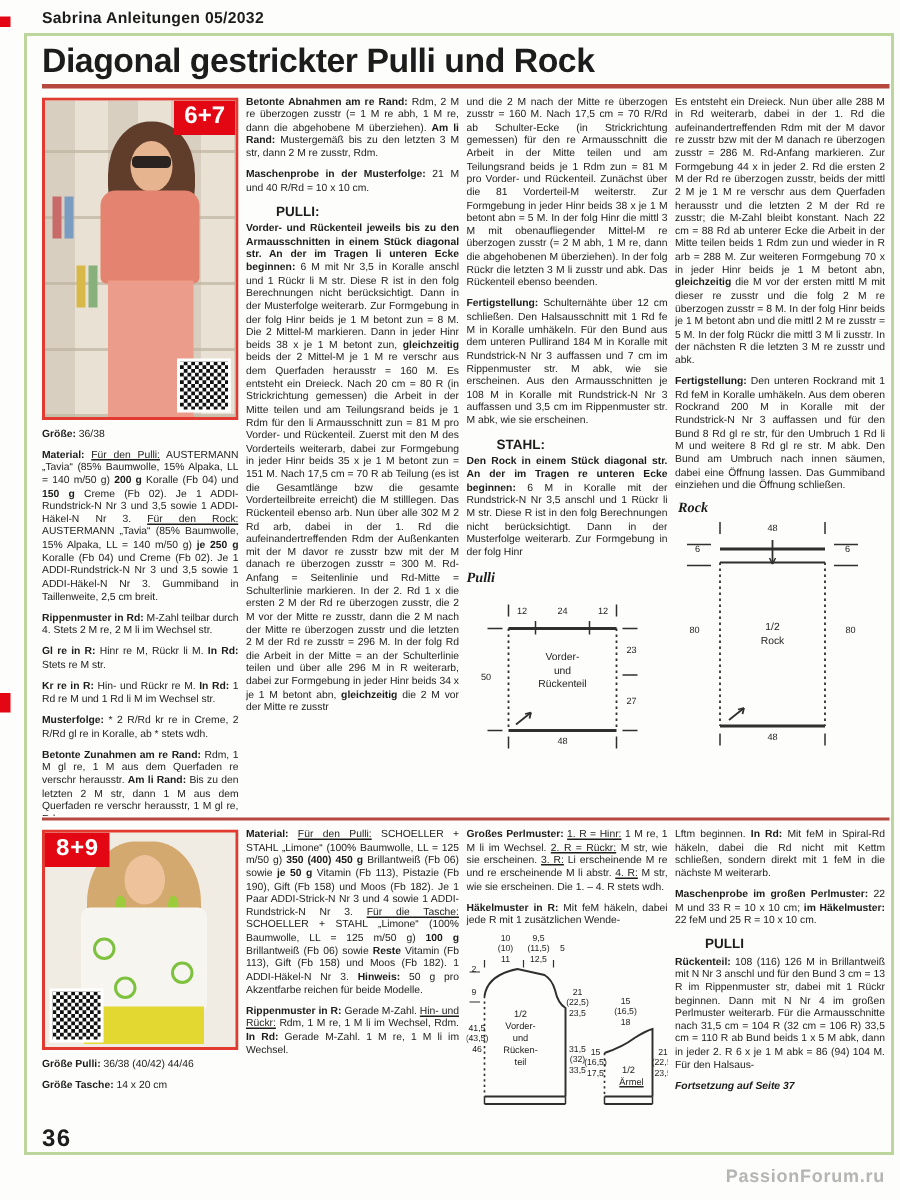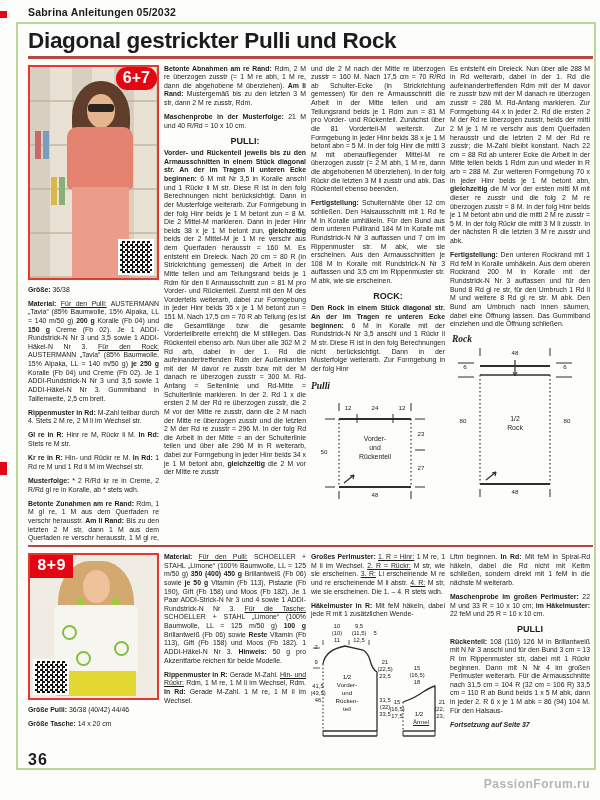--- a/index.html
+++ b/index.html
@@ -18,29 +18,29 @@
   .cols1{height:479px;}
   .cols2{height:189px;}
   .col{overflow:hidden;}
   .c1{width:131px;flex:none;}
   .c2{width:142px;flex:none;}
   .c3{width:134px;flex:none;}
   .c4{width:140px;flex:none;}
   .para{margin:0 0 5.5px;text-align:justify;font-size:6.9px;line-height:1.25;}
   .para b{font-weight:bold;}
   .para .u{text-decoration:underline;}
-  .para.head{font-size:9px;font-weight:bold;text-align:center;margin:2px 0 2px;padding-left:20px;}
+  .para.head{font-size:9px;font-weight:bold;text-align:left;margin:2px 0 2px;padding-left:20px;}
   .para.cont{font-weight:bold;font-style:italic;text-align:left;}
   
   .photo{position:relative;border:2px solid #e23a30;margin:0 0 6px;overflow:hidden;background:#e8e1d4;}
   .photo1{height:211px;}
   .photo2{height:143px;background:#f0ece3;}
   .badge{position:absolute;background:var(--accent-red);color:#fff;font-weight:bold;
          font-size:16px;line-height:1;padding:3px 7px 4px;z-index:5;}
-  .badge.tr{top:0;right:0;border-radius:11px;} .badge.tl{top:0;left:0;font-family:Liberation Mono, monospace;}
+  .badge.tr{top:0;right:0;} .badge.tl{top:0;left:0;font-family:Liberation Mono, monospace;}
   .qr{position:absolute;width:36px;height:36px;background:#fff;padding:2px;box-sizing:border-box;z-index:4;}
   .qr-inner{width:100%;height:100%;
     background-image:repeating-conic-gradient(#111 0% 25%, #fff 0% 50%);background-size:5px 5px;}
   .photo1 .qr{right:3px;bottom:3px;} .photo2 .qr{left:3px;bottom:3px;}
   .pp{position:absolute;}
   
   .shelf{left:0;top:0;width:100%;height:100%;
     background:repeating-linear-gradient(90deg,#d8cfc0 0 20px,#e9e2d4 20px 42px);}
   .shelfline{left:0;top:0;width:100%;height:100%;
     background:repeating-linear-gradient(0deg,#bfb3a0 0 2px,transparent 2px 44px);opacity:.7;}
@@ -125,21 +125,21 @@
           <p class="para"><b>Maschenprobe in der Musterfolge: </b><span>21 M und 40 R/Rd = 10 x 10 cm.</span></p>
           <p class="para head"><span>PULLI:</span></p>
           <p class="para"><b>Vorder- und Rückenteil jeweils bis zu den Armausschnitten in einem Stück diagonal str. An der im Tragen li unteren Ecke beginnen: </b><span>6 M mit Nr 3,5 in Koralle anschl und 1 Rückr li M str. Diese R ist in den folg Berechnungen nicht berücksichtigt. Dann in der Musterfolge weiterarb. Zur Formgebung in der folg Hinr beids je 1 M betont zun = 8 M. Die 2 Mittel-M markieren. Dann in jeder Hinr beids 38 x je 1 M betont zun, </span><b>gleichzeitig </b><span>beids der 2 Mittel-M je 1 M re verschr aus dem Querfaden herausstr = 160 M. Es entsteht ein Dreieck. Nach 20 cm = 80 R (in Strickrichtung gemessen) die Arbeit in der Mitte teilen und am Teilungsrand beids je 1 Rdm für den li Armausschnitt zun = 81 M pro Vorder- und Rückenteil. Zuerst mit den M des Vorderteils weiterarb, dabei zur Formgebung in jeder Hinr beids 35 x je 1 M betont zun = 151 M. Nach 17,5 cm = 70 R ab Teilung (es ist die Gesamtlänge bzw die gesamte Vorderteilbreite erreicht) die M stilllegen. Das Rückenteil ebenso arb. Nun über alle 302 M 2 Rd arb, dabei in der 1. Rd die aufeinandertreffenden Rdm der Außenkanten mit der M davor re zusstr bzw mit der M danach re überzogen zusstr = 300 M. Rd-Anfang = Seitenlinie und Rd-Mitte = Schulterlinie markieren. In der 2. Rd 1 x die ersten 2 M der Rd re überzogen zusstr, die 2 M vor der Mitte re zusstr, dann die 2 M nach der Mitte re überzogen zusstr und die letzten 2 M der Rd re zusstr = 296 M. In der folg Rd die Arbeit in der Mitte = an der Schulterlinie teilen und über alle 296 M in R weiterarb, dabei zur Formgebung in jeder Hinr beids 34 x je 1 M betont abn, </span><b>gleichzeitig </b><span>die 2 M vor der Mitte re zusstr</span></p>
         </div>
     </div>
 
     <div class="col c3">
       <div>
           <p class="para"><span>und die 2 M nach der Mitte re überzogen zusstr = 160 M. Nach 17,5 cm = 70 R/Rd ab Schulter-Ecke (in Strickrichtung gemessen) für den re Armausschnitt die Arbeit in der Mitte teilen und am Teilungsrand beids je 1 Rdm zun = 81 M pro Vorder- und Rückenteil. Zunächst über die 81 Vorderteil-M weiterstr. Zur Formgebung in jeder Hinr beids 38 x je 1 M betont abn = 5 M. In der folg Hinr die mittl 3 M mit obenaufliegender Mittel-M re überzogen zusstr (= 2 M abh, 1 M re, dann die abgehobenen M überziehen). In der folg Rückr die letzten 3 M li zusstr und abk. Das Rückenteil ebenso beenden.</span></p>
           <p class="para"><b>Fertigstellung: </b><span>Schulternähte über 12 cm schließen. Den Halsausschnitt mit 1 Rd fe M in Koralle umhäkeln. Für den Bund aus dem unteren Pullirand 184 M in Koralle mit Rundstrick-N Nr 3 auffassen und 7 cm im Rippenmuster str. M abk, wie sie erscheinen. Aus den Armausschnitten je 108 M in Koralle mit Rundstrick-N Nr 3 auffassen und 3,5 cm im Rippenmuster str. M abk, wie sie erscheinen.</span></p>
-          <p class="para head"><span>ROCK:</span></p>
+          <p class="para head"><span>STAHL:</span></p>
           <p class="para"><b>Den Rock in einem Stück diagonal str. An der im Tragen re unteren Ecke beginnen: </b><span>6 M in Koralle mit der Rundstrick-N Nr 3,5 anschl und 1 Rückr li M str. Diese R ist in den folg Berechnungen nicht berücksichtigt. Dann in der Musterfolge weiterarb. Zur Formgebung in der folg Hinr</span></p>
         </div>
       <div class="schem schem-pulli">
         <span class="stitle" style="left:0;top:2px">Pulli</span>
         <svg width="130" height="125" viewBox="0 0 130 125">
           <g stroke="#2f2f2f" fill="none">
             <line x1="28" y1="40" x2="100" y2="40" stroke-width="2"></line>
             <line x1="28" y1="108" x2="100" y2="108" stroke-width="2"></line>
             <line x1="28" y1="40" x2="28" y2="108" stroke-width="1.2" stroke-dasharray="1.6 2.4"></line>
             <line x1="100" y1="40" x2="100" y2="108" stroke-width="1.2" stroke-dasharray="1.6 2.4"></line>

